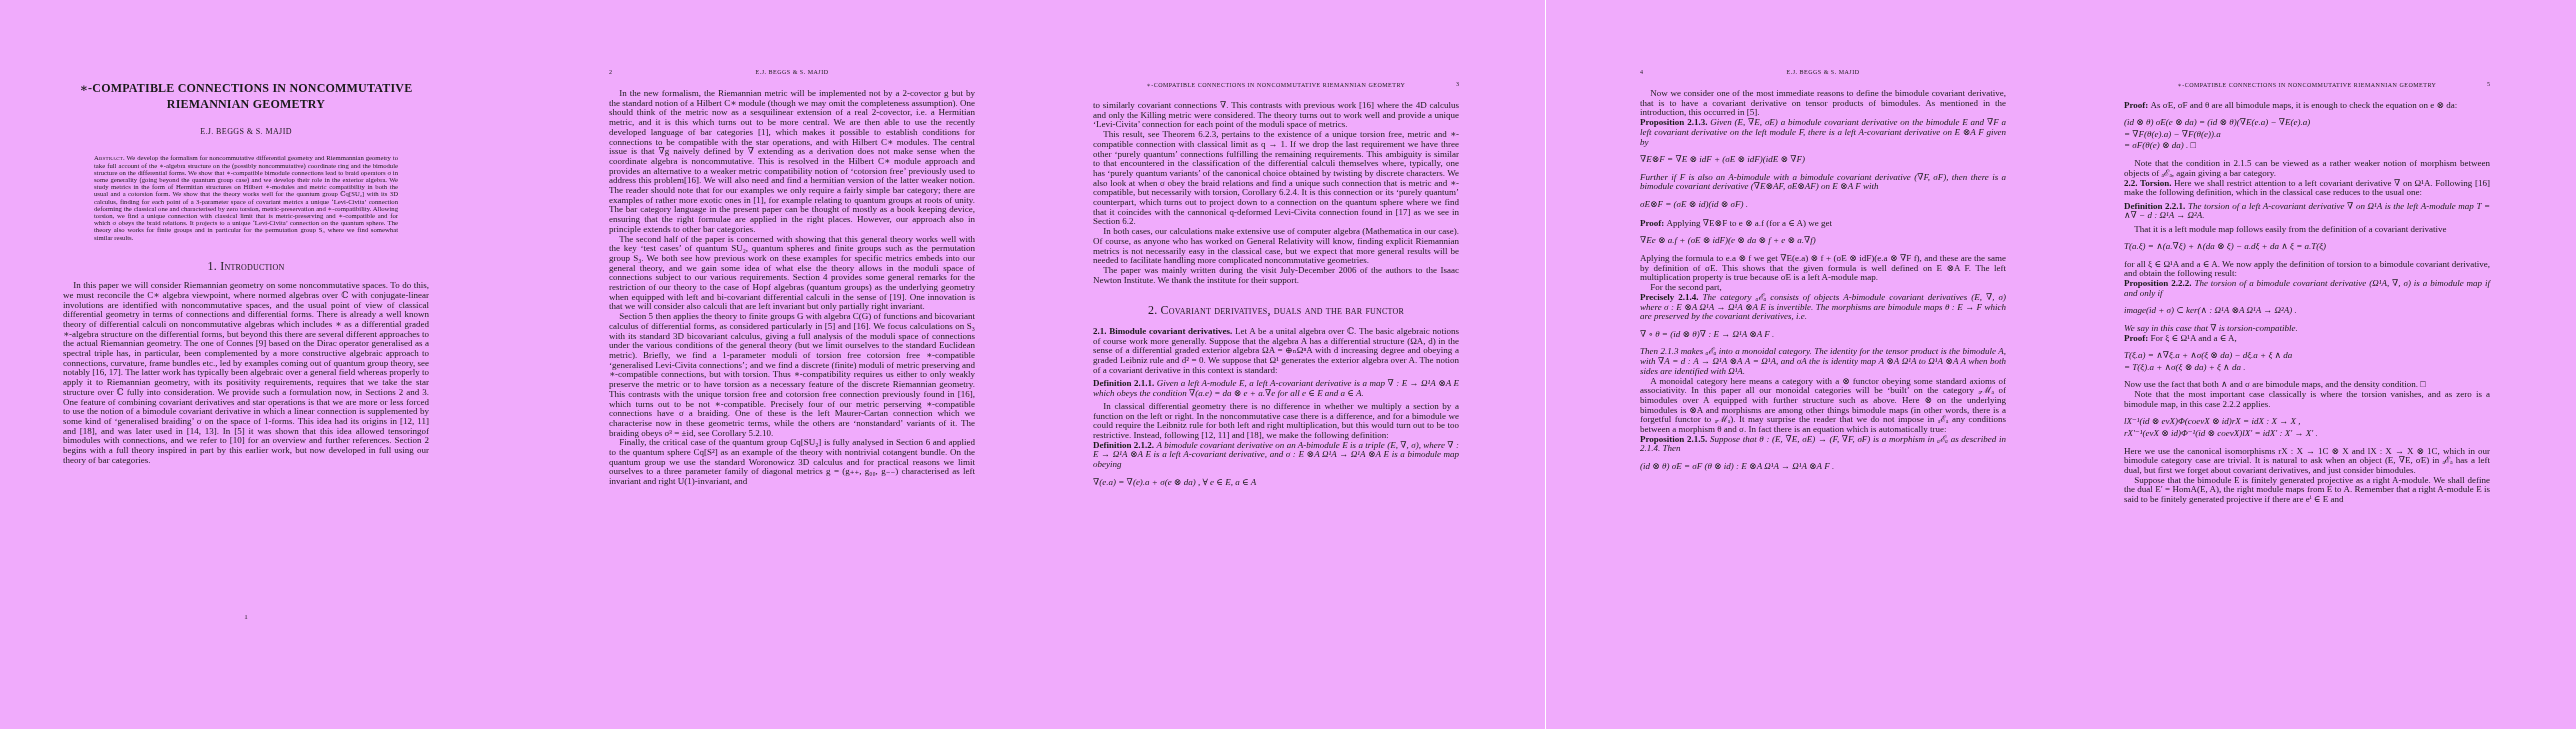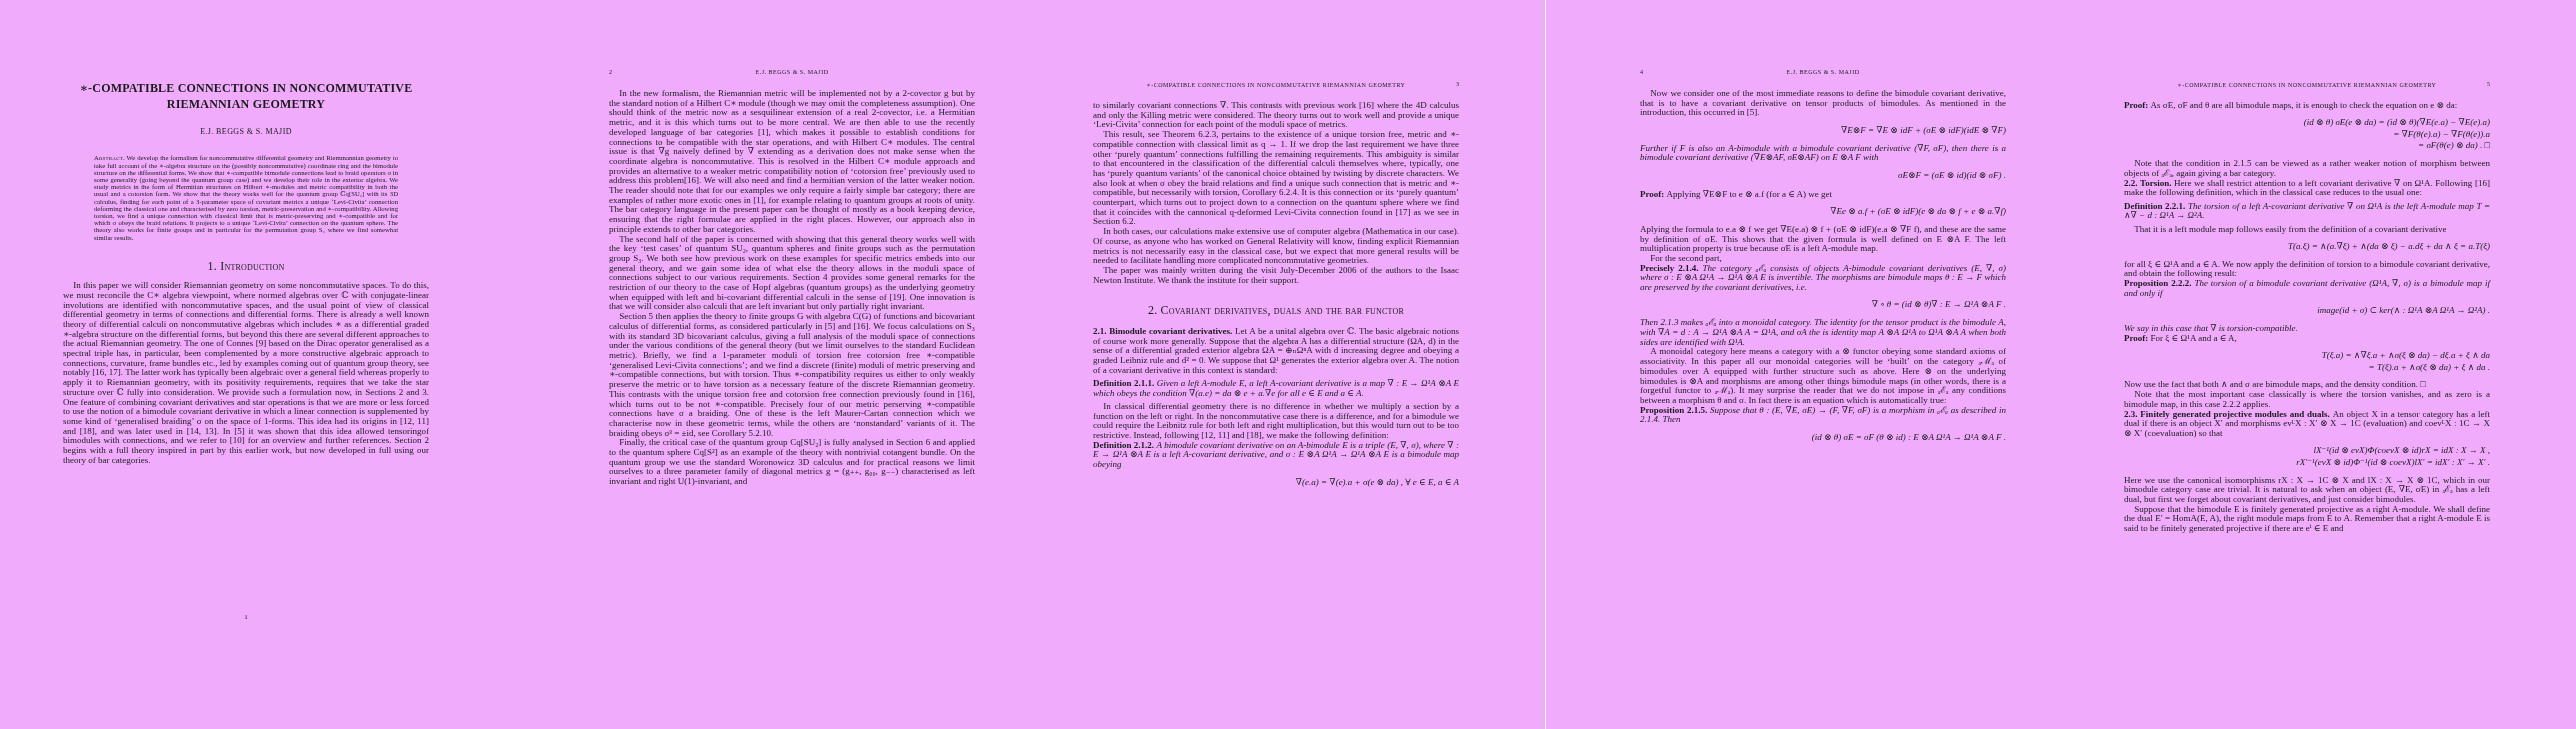--- a/index.html
+++ b/index.html
@@ -37,21 +37,21 @@
   .pageno { position:absolute; top:601px; left:0; width:366px; text-align:center; font-size:7px; }
 
   
   .para { margin:0; font-size:9px; line-height:9.7px; text-align:justify; }
   .para.indent { text-indent:10.3px; }
   .para.it { font-style:italic; }
   .block-def, .block-sub, .block-proof { margin-top:8.5px; margin-bottom:3.6px; }
   .block-def .lead, .block-sub .lead, .block-proof .lead { font-weight:bold; font-style:normal; }
   .block-def .body { font-style:italic; }
   .eq { margin:6.7px 0 7.3px; text-align:center; font-style:italic; font-size:9px; line-height:11.5px; }
-  .eq-line { text-align:right; }
+  .eq-line { text-align:left; }
   .blocks { margin:0; }
   .blocks .para + .para { margin-top:0; }
 </style>
 </head>
 <body>
 
 <div class="canvas">
 
   <div class="watermark">arXiv:0904.0539v2  [math.QA]  12 Sep 2009</div>
 
@@ -106,20 +106,21 @@
   </section>
 
   <section class="page" style="left:1546px">
     <div class="col col-even">
       <header class="runhead">
         <span class="rh-num-left">4</span>
         <span>E.J. BEGGS &amp; S. MAJID</span>
       </header>
       <div class="blocks">
           <p class="para indent">Now we consider one of the most immediate reasons to define the bimodule covariant derivative, that is to have a covariant derivative on tensor products of bimodules. As mentioned in the introduction, this occurred in [5].</p>
+          <p class="para block-def"><span class="lead">Proposition 2.1.3. </span><span class="body">Given (E, ∇E, σE) a bimodule covariant derivative on the bimodule E and ∇F a left covariant derivative on the left module F, there is a left A-covariant derivative on E ⊗A F given by</span></p>
           <div class="eq">
             <div class="eq-line">∇E⊗F  =  ∇E ⊗ idF + (σE ⊗ idF)(idE ⊗ ∇F)</div>
           </div>
           <p class="para it">Further if F is also an A-bimodule with a bimodule covariant derivative (∇F, σF), then there is a bimodule covariant derivative (∇E⊗AF, σE⊗AF) on E ⊗A F with</p>
           <div class="eq">
             <div class="eq-line">σE⊗F = (σE ⊗ id)(id ⊗ σF) .</div>
           </div>
           <p class="para block-proof"><span class="lead">Proof: </span><span class="body">Applying ∇E⊗F to e ⊗ a.f (for a ∈ A) we get</span></p>
           <div class="eq">
             <div class="eq-line">∇Ee ⊗ a.f + (σE ⊗ idF)(e ⊗ da ⊗ f + e ⊗ a.∇f)</div>
@@ -166,21 +167,20 @@
             <div class="eq-line">image(id + σ) ⊂ ker(∧ : Ω¹A ⊗A Ω¹A → Ω²A) .</div>
           </div>
           <p class="para it">We say in this case that ∇ is torsion-compatible.</p>
           <p class="para block-proof"><span class="lead">Proof: </span><span class="body">For ξ ∈ Ω¹A and a ∈ A,</span></p>
           <div class="eq">
             <div class="eq-line">T(ξ.a)  =  ∧∇ξ.a + ∧σ(ξ ⊗ da) − dξ.a + ξ ∧ da</div>
             <div class="eq-line">=  T(ξ).a + ∧σ(ξ ⊗ da) + ξ ∧ da .</div>
           </div>
           <p class="para">Now use the fact that both ∧ and σ are bimodule maps, and the density condition.    □</p>
           <p class="para indent">Note that the most important case classically is where the torsion vanishes, and as zero is a bimodule map, in this case 2.2.2 applies.</p>
-          <p class="para block-sub"><span class="lead">2.3. Finitely generated projective modules and duals. </span><span class="body">An object X in a tensor category has a left dual if there is an object X′ and morphisms evᴸX : X′ ⊗ X → 1C (evaluation) and coevᴸX : 1C → X ⊗ X′ (coevaluation) so that</span></p>
           <div class="eq">
             <div class="eq-line">lX⁻¹(id ⊗ evX)Φ(coevX ⊗ id)rX  =  idX : X → X ,</div>
             <div class="eq-line">rX′⁻¹(evX ⊗ id)Φ⁻¹(id ⊗ coevX)lX′  =  idX′ : X′ → X′ .</div>
           </div>
           <p class="para">Here we use the canonical isomorphisms rX : X → 1C ⊗ X and lX : X → X ⊗ 1C, which in our bimodule category case are trivial. It is natural to ask when an object (E, ∇E, σE) in ₐℰₐ has a left dual, but first we forget about covariant derivatives, and just consider bimodules.</p>
           <p class="para indent">Suppose that the bimodule E is finitely generated projective as a right A-module. We shall define the dual E′ = HomA(E, A), the right module maps from E to A. Remember that a right A-module E is said to be finitely generated projective if there are eⁱ ∈ E and</p>
         </div>
     </div>
   </section>
 

